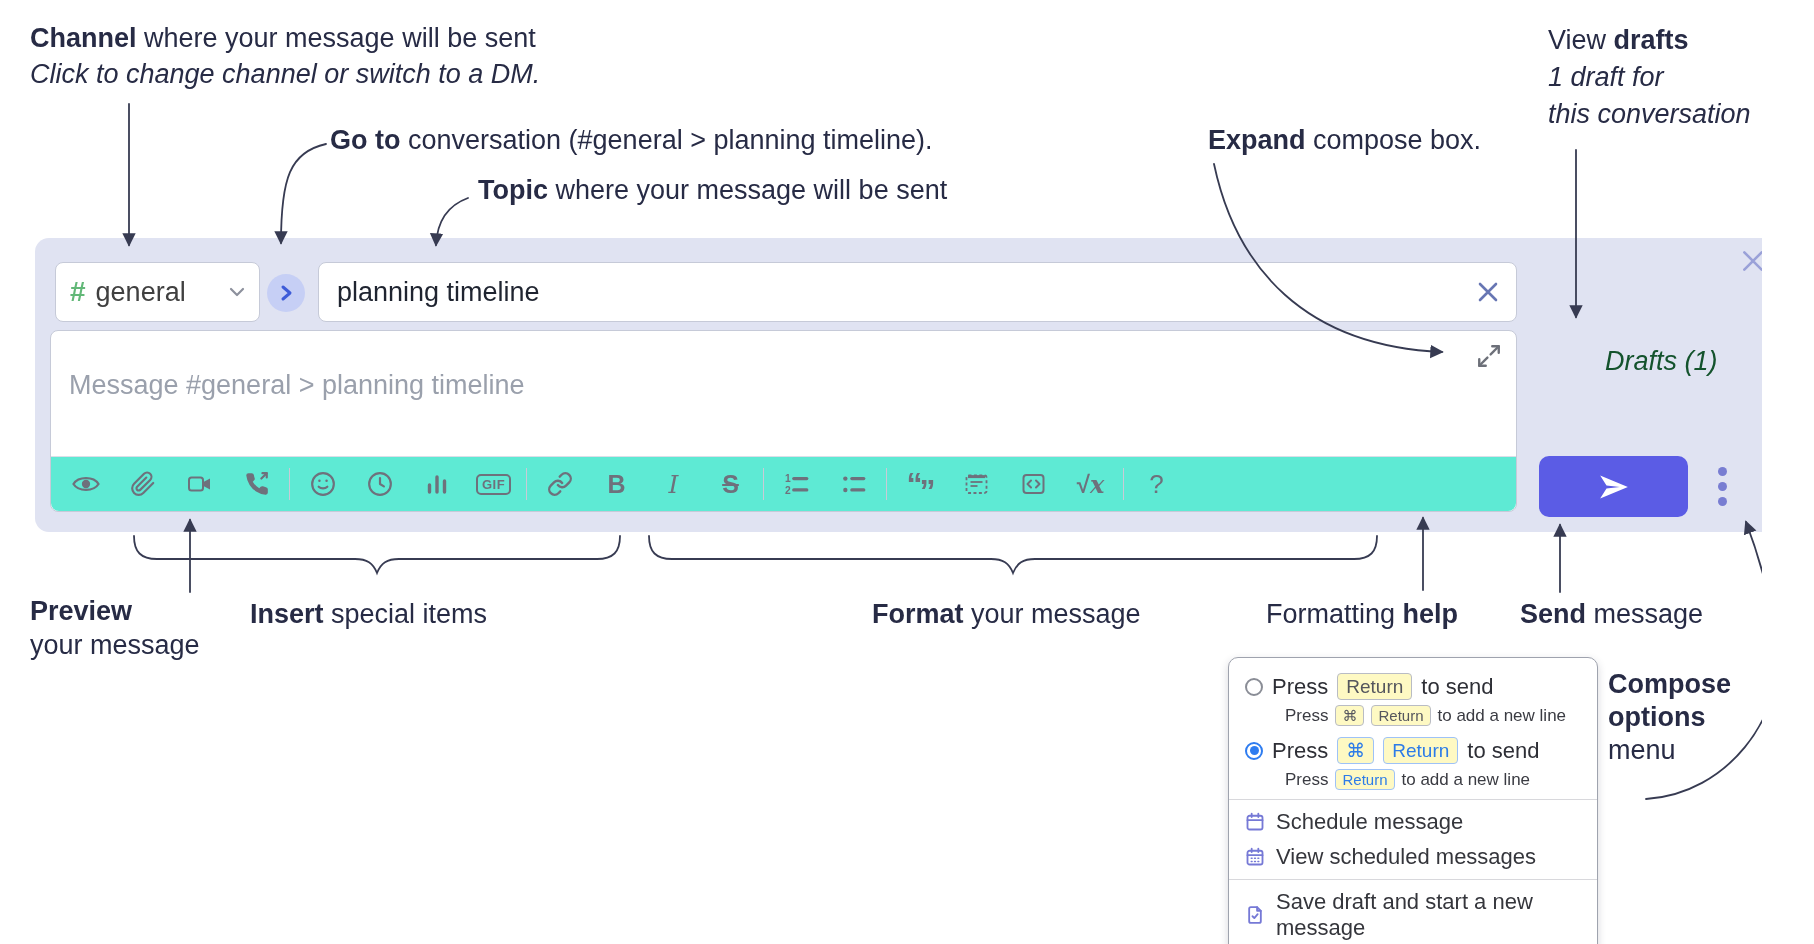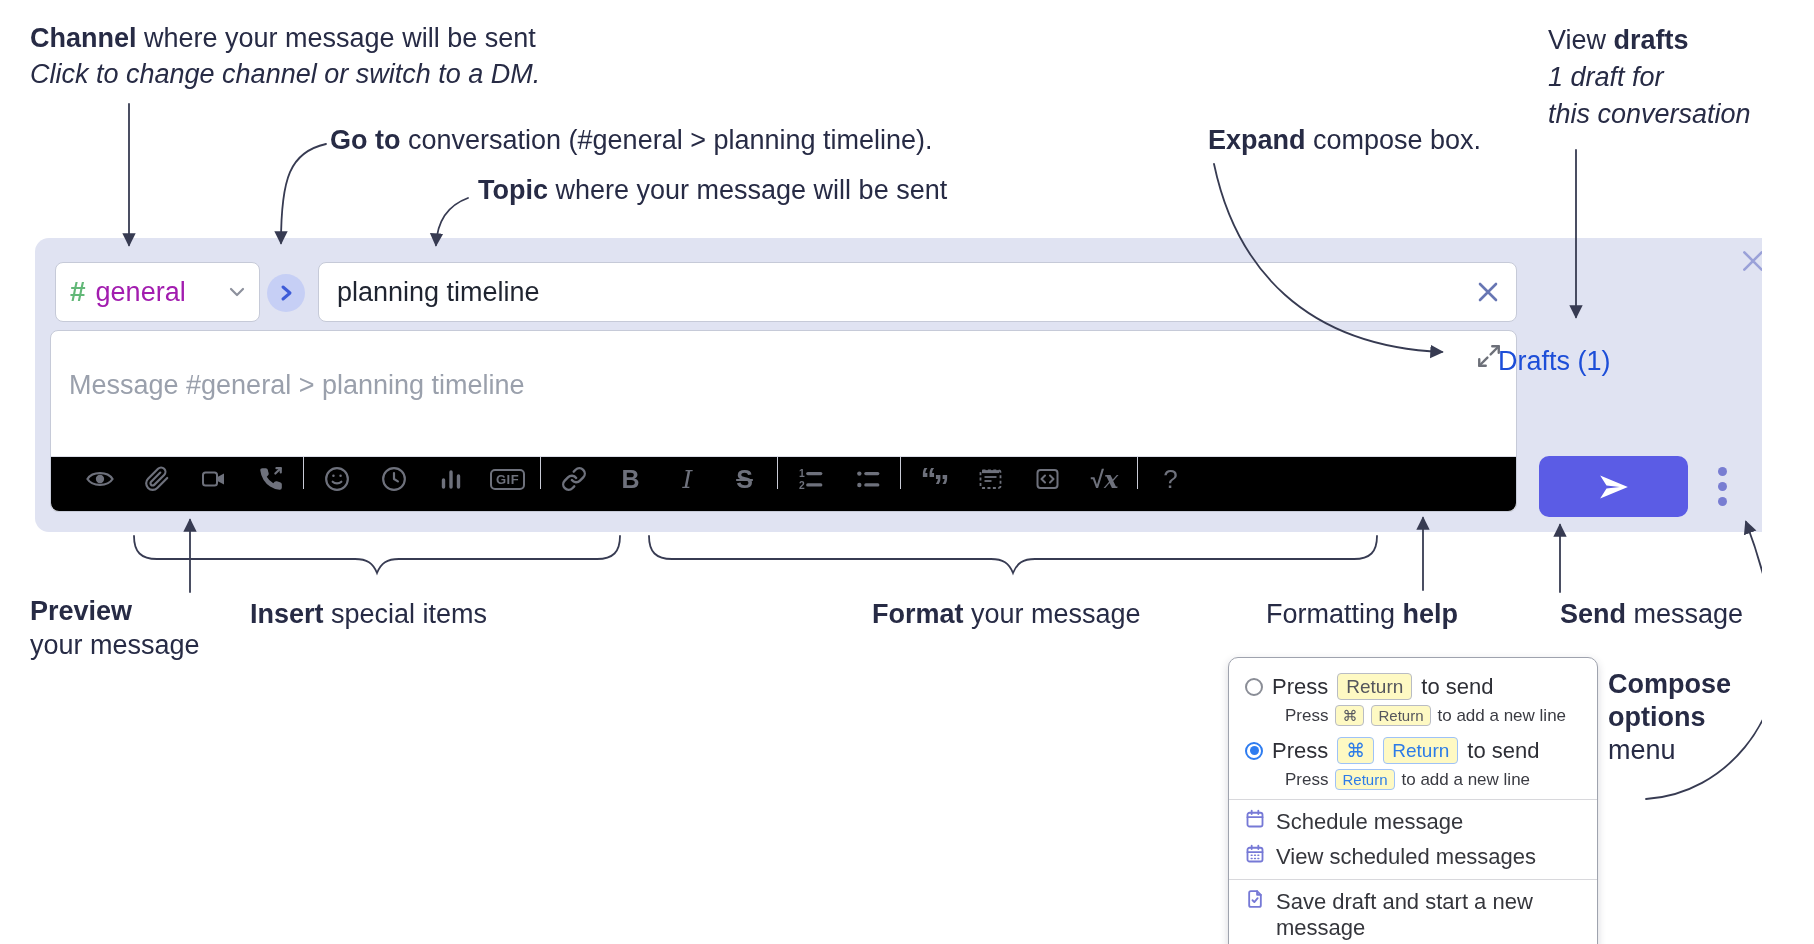--- a/index.html
+++ b/index.html
@@ -8,60 +8,60 @@
   .abs{position:absolute;}
   svg.overlay{position:absolute;left:0;top:0;width:1814px;height:944px;pointer-events:none;z-index:6;}
   .ann{font-size:27px;line-height:36px;color:#272b45;z-index:5;}
   .ann b{font-weight:700;}
   .ann .it{font-style:italic;}
   
   .compose{left:35px;top:238px;width:1745px;height:294px;background:#e0e3f2;border-radius:14px;z-index:1;}
   .whitebox{position:absolute;background:#fff;border:1px solid #c6cad8;border-radius:8px;box-sizing:border-box;}
   .chan-select{left:20px;top:24px;width:205px;height:60px;display:flex;align-items:center;gap:10px;padding:0 14px;cursor:pointer;}
   .hash{color:#62b878;font-weight:700;font-size:28px;}
-  .chan-name{font-size:27px;color:#a21caf;flex:1;}
+  .chan-name{font-size:27px;color:#404040;flex:1;}
   .goto-btn{left:232px;top:36px;width:38px;height:38px;border-radius:50%;background:#c6cff5;display:flex;align-items:center;justify-content:center;}
   .topic-box{left:283px;top:24px;width:1199px;height:60px;display:flex;align-items:center;padding:0 16px;}
   .topic-input{flex:1;border:none;outline:none;font-size:27px;color:#1f2430;font-family:inherit;background:transparent;}
   .msg-box{left:15px;top:92px;width:1467px;height:182px;border:1px solid #c6cad8;}
   .placeholder{position:absolute;left:18px;top:12px;font-size:27px;color:#9aa0ac;margin-top:27px;}
   .expand-btn{position:absolute;right:14px;top:12px;width:26px;height:26px;}
-  .toolbar{position:absolute;left:0;right:0;bottom:0;height:54px;background:#000000;border-top:1px solid #dcdee8;
-           border-radius:0 0 8px 8px;display:flex;padding:0 20px;}
+  .toolbar{position:absolute;left:0;right:0;bottom:0;height:54px;background:#5eead4;border-top:1px solid #dcdee8;
+           border-radius:0 0 8px 8px;display:flex;align-items:center;padding:0 6px;}
   .tb-btn{width:57px;height:44px;display:flex;align-items:center;justify-content:center;color:#6e717c;}
   .tb-div{width:1px;height:32px;background:#c9cbd6;margin:0 4px;}
   .tb-text{font-size:25px;color:#6e717c;}
   .tb-b{font-weight:800;}
   .tb-i{font-family:"DejaVu Serif",serif;font-style:italic;}
   .tb-s{font-weight:600;text-decoration:line-through;}
   .gif-chip{border:2px solid #6e717c;border-radius:5px;font-size:13px;font-weight:700;letter-spacing:.5px;padding:1px 4px;color:#6e717c;}
   .quote-icon{font-size:32px;font-weight:700;color:#6e717c;letter-spacing:-3px;line-height:20px;}
   .quote-icon .q2{display:inline-block;transform:translateY(7px);}
   .math-icon{font-size:24px;font-weight:600;color:#6e717c;}
   .math-icon i{font-family:"DejaVu Serif",serif;}
   .help-q{font-size:26px;color:#6e717c;}
-  .drafts{left:1463px;top:108px;font-size:27px;color:#1d4ed8;cursor:pointer;}
+  .drafts{left:1570px;top:108px;font-size:27px;color:#14532d;cursor:pointer;font-style:italic;}
   .send-btn{left:1504px;top:218px;width:149px;height:61px;background:#5b5ce5;border-radius:10px;border:none;
             display:flex;align-items:center;justify-content:center;cursor:pointer;}
   .kebab{left:1666px;top:218px;width:42px;height:61px;display:flex;flex-direction:column;align-items:center;justify-content:center;gap:6px;}
   .kebab i{width:9px;height:9px;border-radius:50%;background:#787dd2;}
   .close-x{position:absolute;right:14px;top:10px;width:26px;height:26px;}
   
   .popup{left:1228px;top:657px;width:370px;background:#fff;border:1.5px solid #9fa3ae;border-radius:10px;z-index:7;
          box-sizing:border-box;padding:12px 16px 10px 16px;box-shadow:0 3px 8px rgba(40,40,60,.18);color:#2e2f36;}
   .opt-row{display:flex;align-items:center;gap:9px;font-size:22px;margin-top:3px;}
   .opt-sub{display:flex;align-items:center;gap:7px;font-size:17px;color:#3a3b42;margin:5px 0 11px 40px;}
   .radio{width:18px;height:18px;border:2px solid #8a8d96;border-radius:50%;box-sizing:border-box;flex:0 0 auto;}
   .radio.checked{border-color:#2e7cf0;position:relative;}
   .radio.checked::after{content:"";position:absolute;left:2.5px;top:2.5px;width:9px;height:9px;border-radius:50%;background:#2e7cf0;}
   .kbd{border:1px solid #b9bcc4;border-radius:4px;background:#fef9c3;color:#55565e;padding:1px 8px;font-size:19px;line-height:23px;}
   .kbd.sm{font-size:15px;padding:0 6px;line-height:19px;}
   .kbd.blue{border-color:#9ec2f7;color:#2d7ce8;}
   .pop-hr{height:1px;background:#d8d8dc;border:none;margin:9px -16px;}
-  .menu-row{display:flex;gap:11px;font-size:22px;color:#35363c;margin:9px 0;cursor:pointer;}
+  .menu-row{display:flex;align-items:center;gap:11px;font-size:22px;color:#35363c;margin:9px 0;cursor:pointer;}
   .mi{flex:0 0 auto;display:flex;}
 </style>
 </head>
 <body>
 
 <div id="canvas">
 
   <div class="abs ann" style="left:30px;top:20px;">
     <div><b>Channel</b><span> where your message will be sent</span></div>
     <div class="it">Click to change channel or switch to a DM.</div>
@@ -261,21 +261,21 @@
   </div>
 
   <div class="abs ann" style="left:1266px;top:596px;">
     <span>Formatting </span><b>help</b>
   </div>
 
   <div class="abs ann" style="left:872px;top:596px;">
     <b>Format</b><span> your message</span>
   </div>
 
-  <div class="abs ann" style="left:1520px;top:596px;margin-left:40px;">
+  <div class="abs ann" style="left:1520px;top:596px;">
     <b>Send</b><span> message</span>
   </div>
 
   <div class="abs ann" style="left:1608px;top:668px;line-height:33px;">
     <div><b>Compose</b></div>
     <div><b>options</b></div>
     <div>menu</div>
   </div>
 
   <div class="abs popup">

